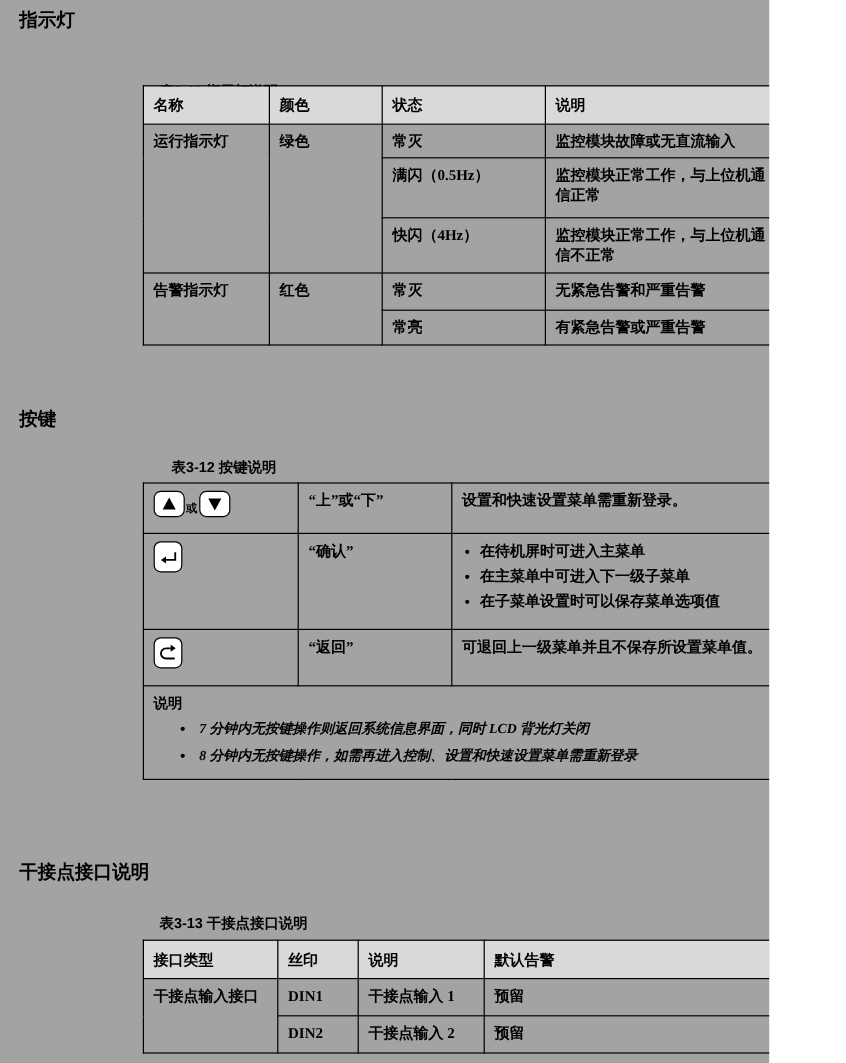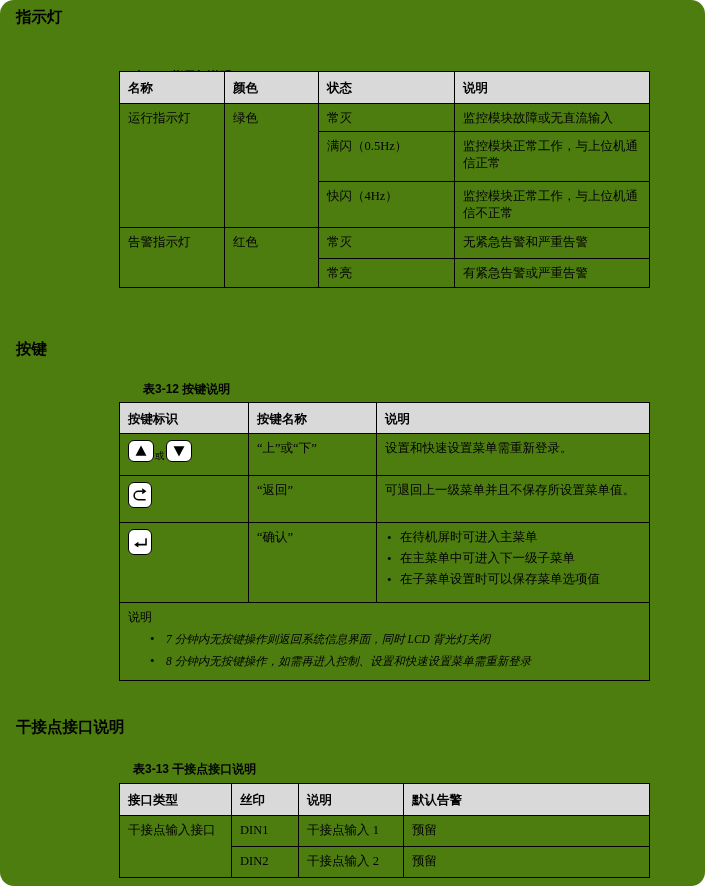--- a/index.html
+++ b/index.html
@@ -1,25 +1,24 @@
 <!DOCTYPE html>
 <html><head>
 <meta charset="utf-8">
 <style>
   * { margin: 0; padding: 0; box-sizing: border-box; }
   html, body { background: #ffffff; }
   .page {
     position: relative;
-    width: 705px;
+    width: 641px;
     height: 886px;
-    background: #4d7c0f;
+    background: #a3a3a3;
     color: #000000;
     font-family: "Liberation Serif", "DejaVu Serif", serif;
     overflow: hidden;
-    border-radius: 14px;
   }
   .section-heading {
     position: absolute;
     left: 16px;
     font-family: "Liberation Sans", "DejaVu Sans", sans-serif;
     font-weight: bold;
     font-size: 15.5px;
     color: #000;
     white-space: nowrap;
   }
@@ -39,20 +38,21 @@
     border-collapse: collapse;
     table-layout: fixed;
     font-size: 12.5px;
     line-height: 17px;
   }
   table.doc td {
     border: 1px solid #000;
     vertical-align: top;
     padding: 6px 8px 4px 8px;
     color: #000;
+    font-weight: bold;
   }
   table.doc td.hdr {
     background: #d9d9d9;
     font-family: "Liberation Sans", "DejaVu Sans", sans-serif;
     font-weight: bold;
     font-size: 12.5px;
     padding-top: 8px;
   }
   
   .keybtn {
@@ -160,73 +160,68 @@
   <div class="section-heading" style="top:339px;">按键</div>
   <div class="table-caption" style="top:381px;margin-left:10px;">表3-12 按键说明</div>
 
   <table class="doc" style="top:402px;">
     <colgroup>
         <col style="width:129px">
         <col style="width:128px">
         <col style="width:273px">
       </colgroup>
     <tbody>
-        <tr style="height:31px">
-      <td class="hdr">按键标识</td>
-      <td class="hdr">按键名称</td>
-      <td class="hdr">说明</td>
-    </tr>
     <tr style="height:42px">
       <td>
         <span class="keycell">
           <span class="keybtn">
             <svg width="16" height="14" viewBox="0 0 20 18">
                   <polygon points="10,2 3,15 17,15" fill="#000"></polygon>
                 </svg>
           </span>
           <span class="joiner">或</span>
           <span class="keybtn">
             <svg width="16" height="14" viewBox="0 0 20 18">
                   <polygon points="3,3 17,3 10,16" fill="#000"></polygon>
                 </svg>
           </span>
         </span>
       </td>
       <td>“上”或“下”</td>
       <td>设置和快速设置菜单需重新登录。</td>
     </tr>
+    <tr style="height:80px">
+      <td>
+        <span class="keybtn tall">
+          <svg width="17" height="17" viewBox="0 0 20 20">
+            <path d="M16.5 5 V12.5 H7" fill="none" stroke="#000" stroke-width="1.8"></path>
+            <polygon points="7.5,9 7.5,16 2.5,12.5" fill="#000"></polygon>
+          </svg>
+        </span>
+      </td>
+      <td>“确认”</td>
+      <td>
+        <ul class="cell-list">
+          <li>在待机屏时可进入主菜单</li>
+          <li>在主菜单中可进入下一级子菜单</li>
+          <li>在子菜单设置时可以保存菜单选项值</li>
+        </ul>
+      </td>
+    </tr>
     <tr style="height:47px">
       <td>
         <span class="keybtn tall">
           <svg width="17" height="17" viewBox="0 0 20 20">
             <path d="M16 15 H7.5 A5 5 0 0 1 7.5 5 H12" fill="none" stroke="#000" stroke-width="1.8"></path>
             <polygon points="12,1.5 12,8.5 17,5" fill="#000"></polygon>
           </svg>
         </span>
       </td>
       <td>“返回”</td>
       <td>可退回上一级菜单并且不保存所设置菜单值。</td>
-    </tr>
-    <tr style="height:80px">
-      <td>
-        <span class="keybtn tall">
-          <svg width="17" height="17" viewBox="0 0 20 20">
-            <path d="M16.5 5 V12.5 H7" fill="none" stroke="#000" stroke-width="1.8"></path>
-            <polygon points="7.5,9 7.5,16 2.5,12.5" fill="#000"></polygon>
-          </svg>
-        </span>
-      </td>
-      <td>“确认”</td>
-      <td>
-        <ul class="cell-list">
-          <li>在待机屏时可进入主菜单</li>
-          <li>在主菜单中可进入下一级子菜单</li>
-          <li>在子菜单设置时可以保存菜单选项值</li>
-        </ul>
-      </td>
     </tr>
     <tr style="height:65px">
       <td colspan="3" class="note-cell">
         <div class="note-label">说明</div>
         <ul class="note-list">
           <li>7 分钟内无按键操作则返回系统信息界面，同时 LCD 背光灯关闭</li>
           <li>8 分钟内无按键操作，如需再进入控制、设置和快速设置菜单需重新登录</li>
         </ul>
       </td>
     </tr>

